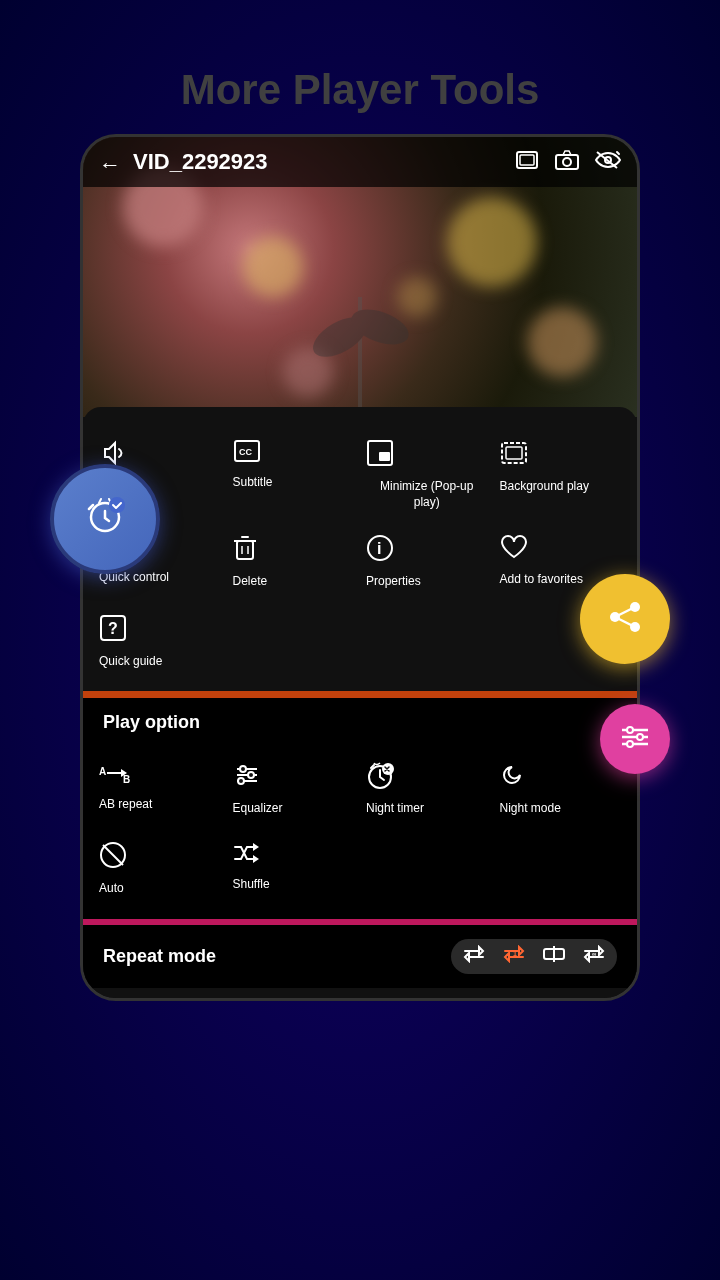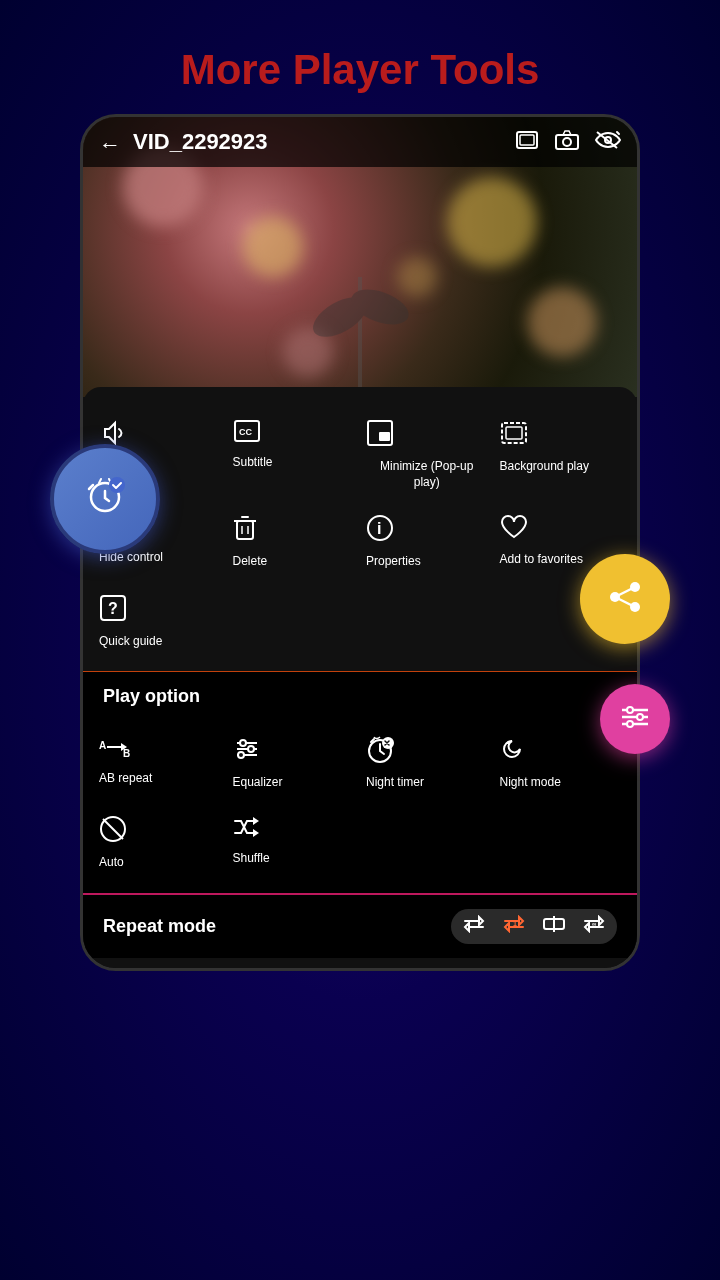--- a/index.html
+++ b/index.html
@@ -8,24 +8,24 @@
       height: 1280px;
       overflow: hidden;
       font-family: 'Segoe UI', Arial, sans-serif;
       background: radial-gradient(ellipse at center, #1a0a6b 0%, #0a0050 40%, #000030 100%);
       position: relative;
     }
 
     
     .page-title {
       text-align: center;
-      color: #b91c1c;
+      color: #404040;
       font-size: 42px;
       font-weight: 800;
-      padding: 46px 20px 20px;
+      padding: 66px 20px 20px;
     }
 
     
     .phone-mockup {
       width: 530px;
       margin: 0 auto;
       position: relative;
       z-index: 1;
     }
 
@@ -200,39 +200,39 @@
       box-shadow: 0 4px 20px rgba(224,64,160,0.6);
     }
 
     
     .section-label {
       color: white;
       font-size: 18px;
       font-weight: 700;
       padding: 14px 20px 6px;
       background: #000;
-      border-top: 1px solid #c2410c;
+      border-top: 7px solid #c2410c;
     }
 
     
     .play-option-grid {
       display: grid;
       grid-template-columns: repeat(4, 1fr);
       padding: 10px 10px;
       background: #000;
     }
 
     
     .repeat-bar {
       display: flex;
       align-items: center;
       justify-content: space-between;
       padding: 14px 20px;
       background: #000;
-      border-top: 2px solid #be185d;
+      border-top: 6px solid #be185d;
     }
 
     .repeat-label {
       color: white;
       font-size: 18px;
       font-weight: 700;
     }
 
     .repeat-buttons {
       display: flex;
@@ -403,21 +403,21 @@
               <span class="tool-icon">
                 <svg width="28" height="24" viewBox="0 0 28 24" fill="none">
                   <path d="M2 12C2 12 6 5 14 5s12 7 12 7-4 7-12 7S2 12 2 12z" stroke="white" stroke-width="2"></path>
                   <circle cx="14" cy="12" r="3" stroke="white" stroke-width="2"></circle>
                   <line x1="5" y1="3" x2="23" y2="21" stroke="white" stroke-width="2" stroke-linecap="round"></line>
                   <circle cx="22" cy="6" r="4" fill="white"></circle>
                   <line x1="20" y1="4" x2="24" y2="8" stroke="#111" stroke-width="1.5"></line>
                   <line x1="24" y1="4" x2="20" y2="8" stroke="#111" stroke-width="1.5"></line>
                 </svg>
               </span>
-              <span class="tool-label">Hide control</span>
+              <span class="tool-label">Quick control</span>
             </div>
 
             <div class="tool-item">
               <span class="tool-icon">
                 <svg width="24" height="28" viewBox="0 0 24 28" fill="none">
                   <rect x="4" y="7" width="16" height="18" rx="2" stroke="white" stroke-width="2"></rect>
                   <line x1="1" y1="7" x2="23" y2="7" stroke="white" stroke-width="2"></line>
                   <path d="M9 3h6" stroke="white" stroke-width="2" stroke-linecap="round"></path>
                   <line x1="9" y1="12" x2="9" y2="20" stroke="white" stroke-width="1.5"></line>
                   <line x1="15" y1="12" x2="15" y2="20" stroke="white" stroke-width="1.5"></line>

